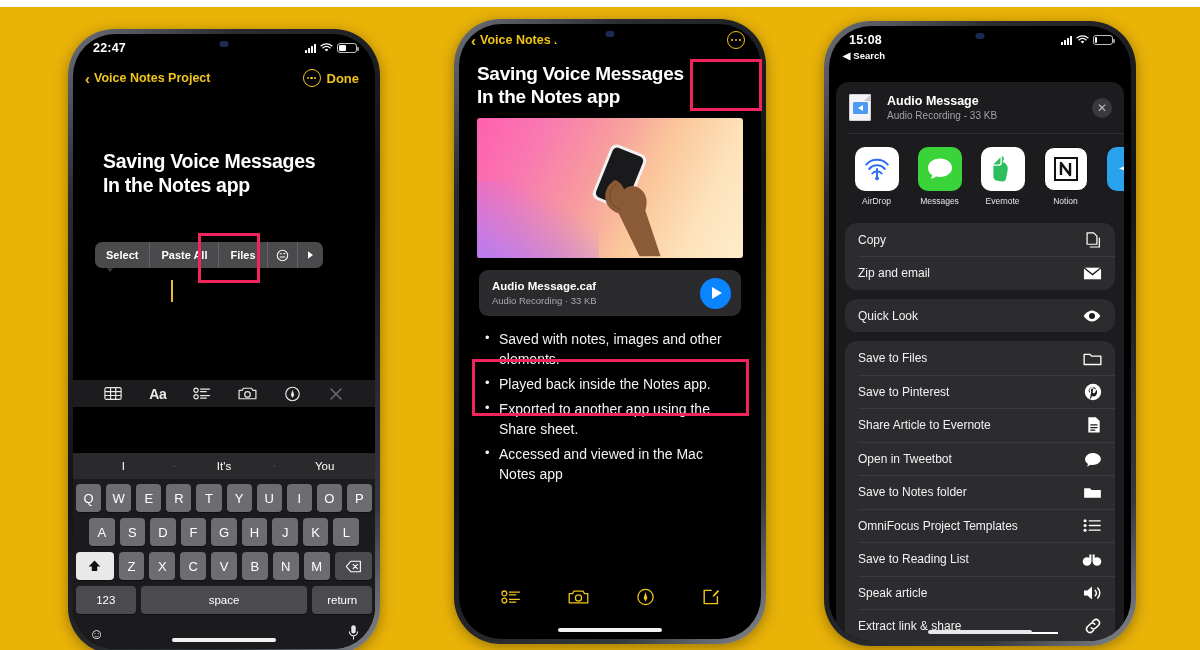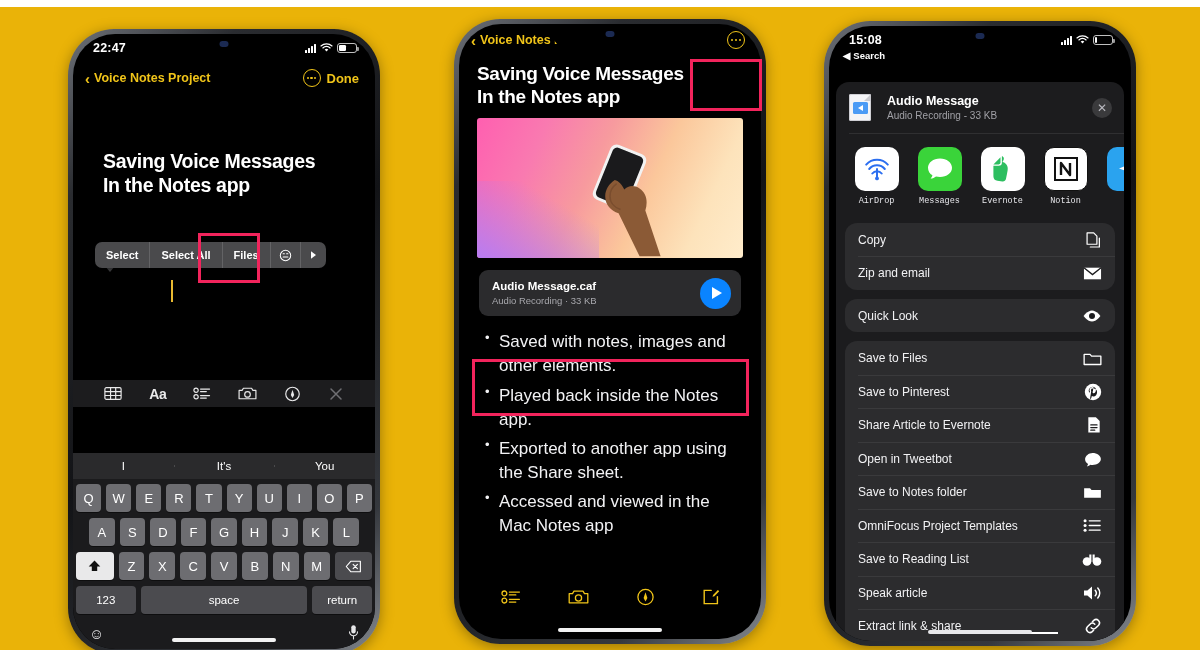--- a/index.html
+++ b/index.html
@@ -183,21 +183,21 @@
     display:flex; align-items:center; justify-content:center;
   }
   .play-btn i {
     display:block; width:0;height:0; margin-left:2px;
     border-top:6px solid transparent; border-bottom:6px solid transparent;
     border-left:10px solid #fff;
   }
 
   .bullets { margin: 14px 20px 0 26px; }
   .bullets li {
-    color:#f2f2f4; font-size:17px; line-height:1.42; margin-bottom:5px;
+    color:#f2f2f4; font-size:14px; line-height:1.42; margin-bottom:5px;
     list-style: none; position: relative; padding-left: 14px;
   }
   .bullets li::before {
     content:'•'; position:absolute; left:0; top:-1px; font-size:13px; color:#f2f2f4;
   }
 
   .notes-tabbar {
     position:absolute; left:0; right:0; bottom:22px; height:36px;
     display:flex; align-items:center; justify-content:space-around;
     padding: 0 18px; color:#f0c419;
@@ -241,21 +241,21 @@
     flex:none;
   }
   .sheet-divider { height:1px; background:#2f2f31; margin:0 0 0 13px; }
 
   .app-row { display:flex; gap:16px; padding: 13px 0 8px 17px; overflow:hidden; }
   .app { width:47px; flex:none; text-align:center; }
   .app-ic {
     width:44px; height:44px; border-radius:10px; margin:0 auto 5px;
     display:flex; align-items:center; justify-content:center; overflow:hidden;
   }
-  .app-label { color:#e6e6ea; font-size:8.5px; line-height:1.2;font-family:Liberation Mono, monospace; }
+  .app-label { color:#e6e6ea; font-size:8.5px; line-height:1.2; }
 
   .act-group { background:#2c2c2e; border-radius:12px; margin: 9px 9px 0; overflow:hidden; }
   .act {
     display:flex; align-items:center; justify-content:space-between;
     padding: 0 13px; height: 33.5px; position:relative;
   }
   .act + .act::before {
     content:''; position:absolute; left:13px; right:0; top:0; height:1px; background:#3a3a3c;
   }
   .act-label { color:#f2f2f4; font-size:12px; }
@@ -312,21 +312,21 @@
         </div>
       </div>
 
       <div class="note-title">
         <div>Saving Voice Messages</div>
         <div>In the Notes app</div>
       </div>
 
       <div class="edit-menu">
         <div class="mi">Select</div>
-        <div class="mi">Select All</div>
+        <div class="mi">Paste All</div>
         <div class="mi">Files</div>
         <div class="mi icon">
           <svg width="13" height="13" viewBox="0 0 14 14">
               <circle cx="7" cy="7" r="5.6" stroke="#fff" stroke-width="1.1" fill="none"></circle>
               <path d="M4.4 5.2h1.4M8.2 5.2h1.4M4.4 8.6h5.2" stroke="#fff" stroke-width="1.1" stroke-linecap="round"></path>
             </svg>
         </div>
         <div class="mi icon">
           <svg width="9" height="10" viewBox="0 0 9 10">
               <path d="M2 1.2 7 5l-5 3.8z" fill="#fff"></path>

